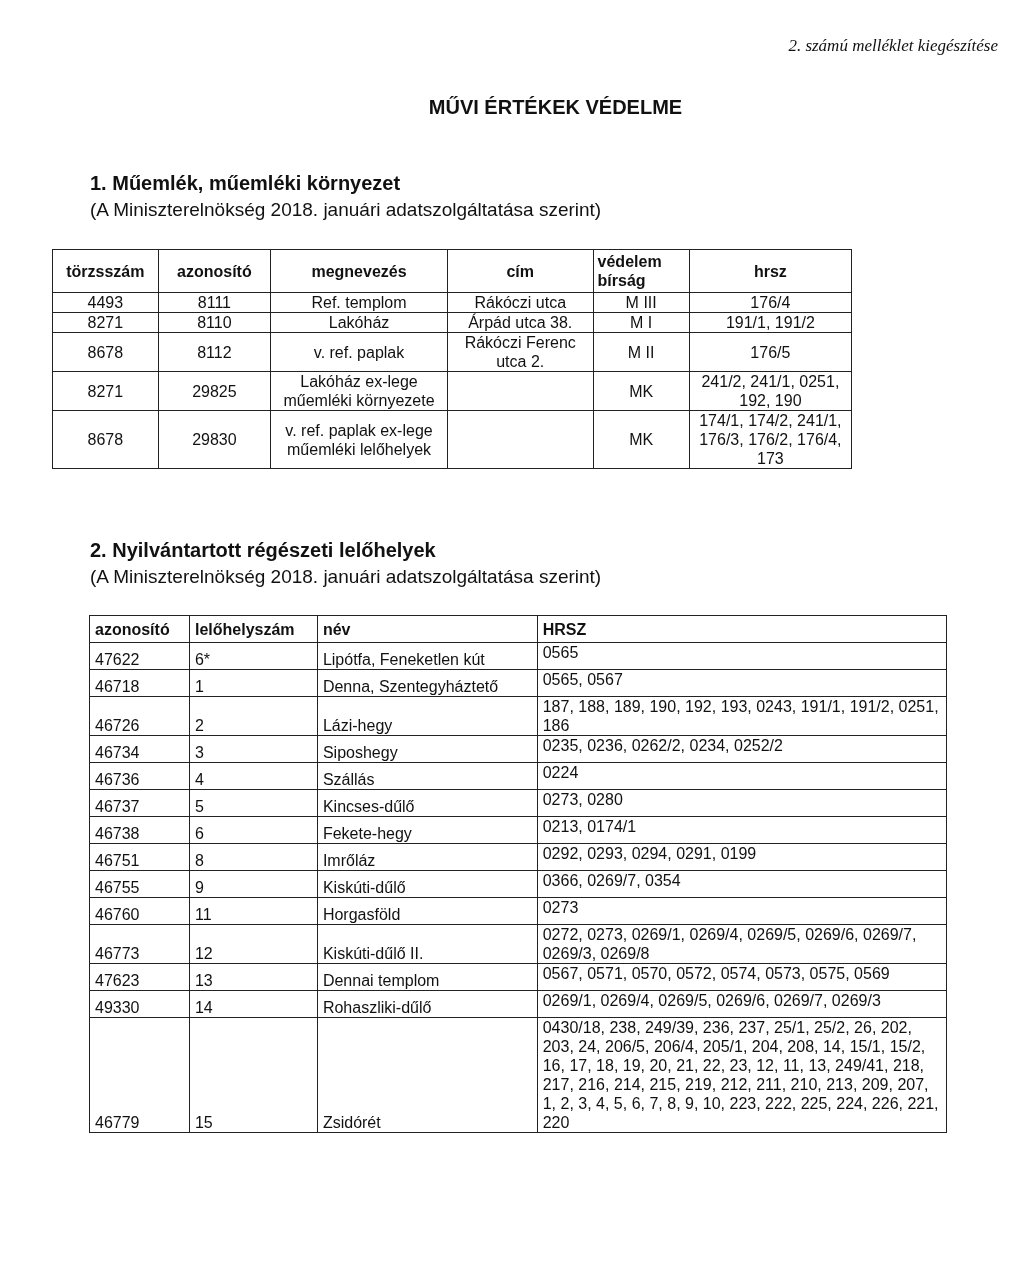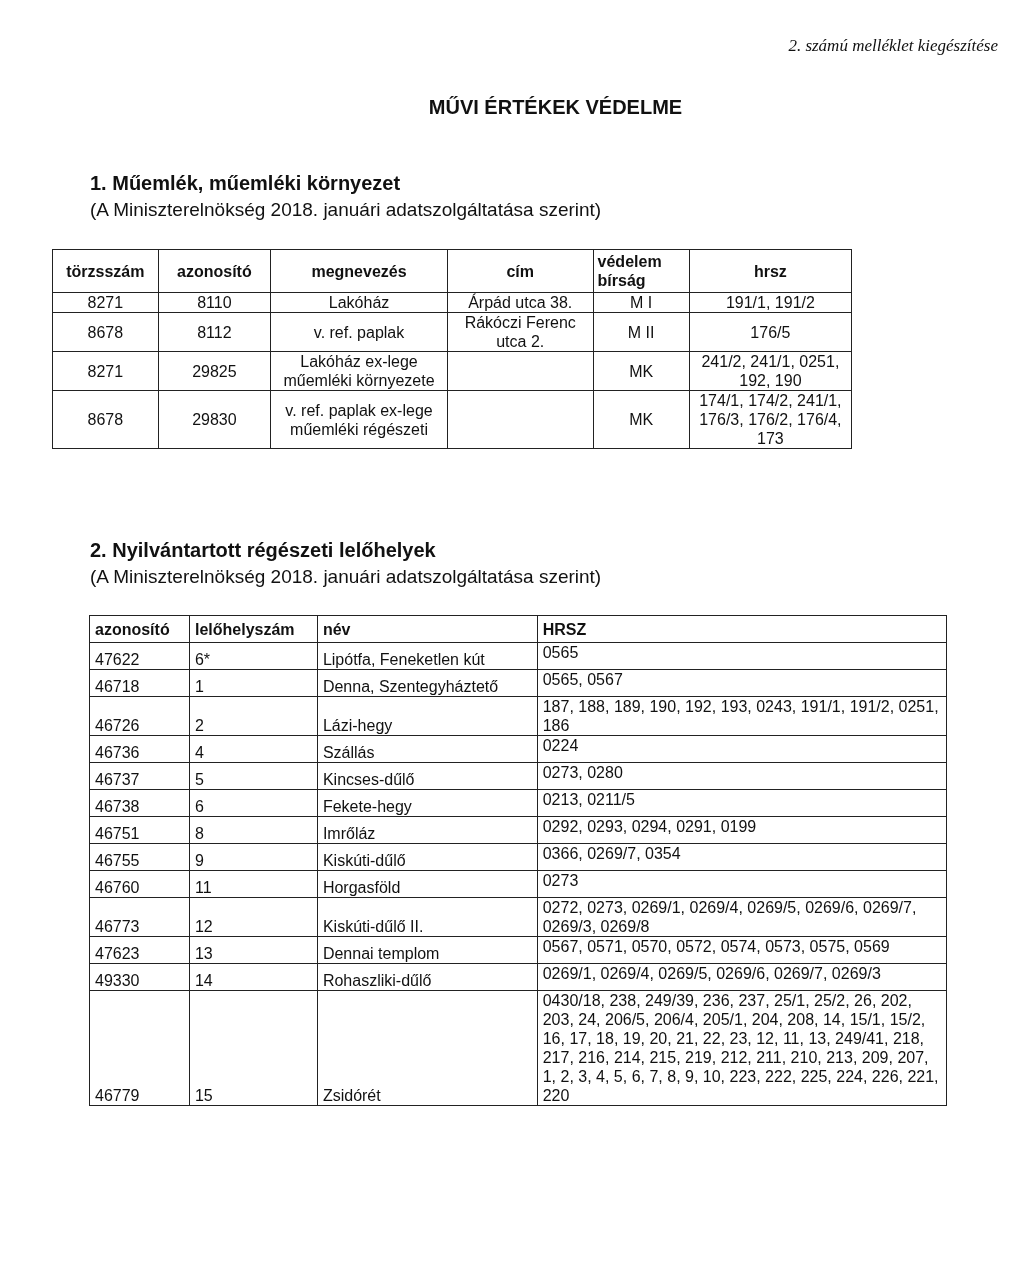--- a/index.html
+++ b/index.html
@@ -44,20 +44,28 @@
       <th>törzsszám</th>
       <th>azonosító</th>
       <th>megnevezés</th>
       <th>cím</th>
       <th class="hl">védelem bírság</th>
       <th>hrsz</th>
     </tr>
   </thead>
   <tbody id="t1-body">
       <tr>
+        <td>4493</td>
+        <td>8111</td>
+        <td>Ref. templom</td>
+        <td>Rákóczi utca</td>
+        <td>M III</td>
+        <td>176/4</td>
+      </tr>
+      <tr>
         <td>8271</td>
         <td>8110</td>
         <td>Lakóház</td>
         <td>Árpád utca 38.</td>
         <td>M I</td>
         <td>191/1, 191/2</td>
       </tr>
       <tr>
         <td>8678</td>
         <td>8112</td>
@@ -70,21 +78,21 @@
         <td>8271</td>
         <td>29825</td>
         <td>Lakóház ex-lege műemléki környezete</td>
         <td></td>
         <td>MK</td>
         <td>241/2, 241/1, 0251, 192, 190</td>
       </tr>
       <tr>
         <td>8678</td>
         <td>29830</td>
-        <td>v. ref. paplak ex-lege műemléki régészeti</td>
+        <td>v. ref. paplak ex-lege műemléki lelőhelyek</td>
         <td></td>
         <td>MK</td>
         <td>174/1, 174/2, 241/1, 176/3, 176/2, 176/4, 173</td>
       </tr>
     </tbody>
 </table>
 
 <div class="sec-title" style="top:539px;">2. Nyilvántartott régészeti lelőhelyek</div>
 <div class="sec-sub" style="top:566px;">(A Miniszterelnökség 2018. januári adatszolgáltatása szerint)</div>
 
@@ -116,36 +124,42 @@
         <td>Denna, Szentegyháztető</td>
         <td class="hrsz">0565, 0567</td>
       </tr>
       <tr>
         <td>46726</td>
         <td>2</td>
         <td>Lázi-hegy</td>
         <td class="hrsz">187, 188, 189, 190, 192, 193, 0243, 191/1, 191/2, 0251, 186</td>
       </tr>
       <tr>
+        <td>46734</td>
+        <td>3</td>
+        <td>Siposhegy</td>
+        <td class="hrsz">0235, 0236, 0262/2, 0234, 0252/2</td>
+      </tr>
+      <tr>
         <td>46736</td>
         <td>4</td>
         <td>Szállás</td>
         <td class="hrsz">0224</td>
       </tr>
       <tr>
         <td>46737</td>
         <td>5</td>
         <td>Kincses-dűlő</td>
         <td class="hrsz">0273, 0280</td>
       </tr>
       <tr>
         <td>46738</td>
         <td>6</td>
         <td>Fekete-hegy</td>
-        <td class="hrsz">0213, 0211/5</td>
+        <td class="hrsz">0213, 0174/1</td>
       </tr>
       <tr>
         <td>46751</td>
         <td>8</td>
         <td>Imrőláz</td>
         <td class="hrsz">0292, 0293, 0294, 0291, 0199</td>
       </tr>
       <tr>
         <td>46755</td>
         <td>9</td>

